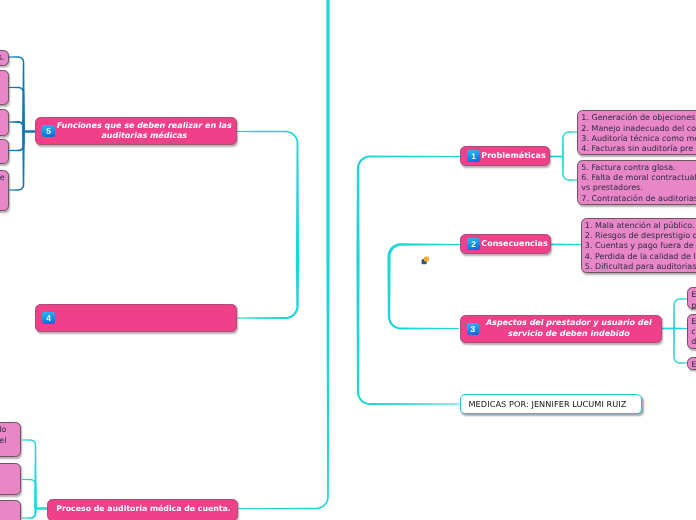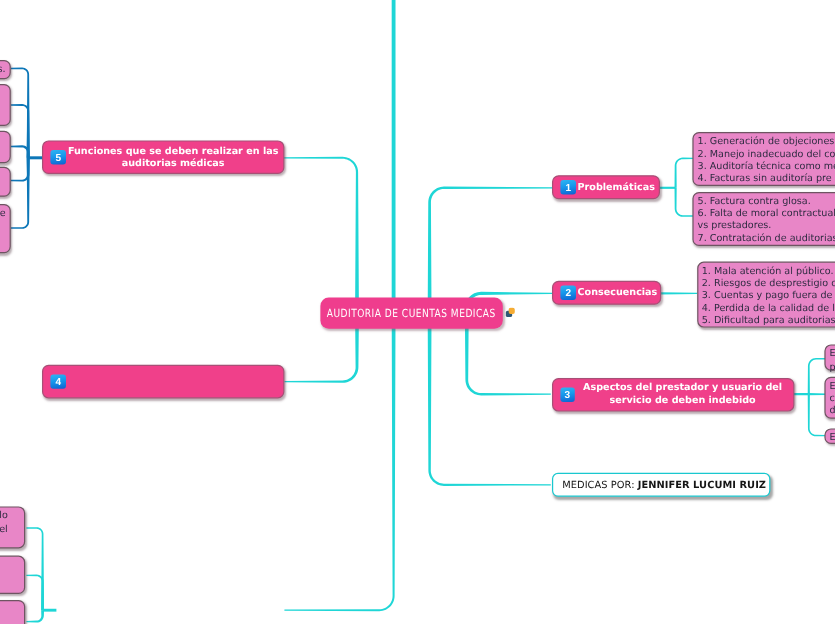--- a/index.html
+++ b/index.html
@@ -13,38 +13,38 @@
         justify-content:center;}
   .central{background:#ef3d8d;border-radius:7px;color:#fff;
      box-shadow:1px 1.5px 1.8px rgba(120,80,95,0.42);}
   .central .lbl{font-size:9.3px;letter-spacing:0.5px;white-space:nowrap;
      transform:scaleX(0.812);transform-origin:center;}
   .lvl1{background:#f0408a;border-radius:5.5px;color:#fff;font-weight:bold;
      box-shadow:1px 1.5px 1.8px rgba(90,60,72,0.42);
      border:0.6px solid #a84f76;}
   .lvl1 .lbl{font-size:8px;line-height:10.4px;text-align:center;box-sizing:border-box;width:100%;padding:0 4px 0 20px;white-space:nowrap;}
   .lvl1.nobadge .lbl{font-size:7.8px;padding:0 8px;white-space:nowrap;}
-  .lvl1.wrap .lbl{white-space:normal;}
+  .lvl1.wrap .lbl{white-space:normal;font-style:italic;}
   .leaf{background:#e886c7;border-radius:5.5px;color:#2f2b42;
      box-shadow:1px 1.5px 1.8px rgba(80,55,66,0.42);
      border:0.7px solid #6e5562;align-items:flex-start;justify-content:flex-start;}
   .leaf .lbl{font-size:8px;line-height:10.3px;padding:2.4px 3px 0 3.3px;white-space:pre;}
   .leaf.cutleft{justify-content:flex-end;}
   .leaf.cutleft .lbl{text-align:right;padding:2.4px 3.4px 0 3px;}
   .leaf.cutleft.pad13 .lbl{padding-right:13px;}
   .badge{position:absolute;left:6px;top:50%;margin-top:-6px;
      background:linear-gradient(170deg,#2fb4f2 0%,#1799ec 45%,#1060cf 100%);
      color:#fff;border-radius:2.5px;font-weight:bold;text-align:center;
      font-family:"Liberation Sans",sans-serif;
      font-size:8.4px;line-height:12.4px;width:12.4px;height:12px;}
   .created{background:#fff;border:1.8px solid #19c8cf;border-radius:5px;
      color:#151515;box-shadow:1.5px 2px 2px rgba(0,0,0,.35);
      justify-content:flex-start;}
   .created .lbl{font-size:8.2px;padding-left:7.5px;white-space:nowrap;letter-spacing:0.05px;}
-  .created .lbl b{font-weight:bold;}
+  .created .lbl b{font-weight:normal;}
   .icon-note{position:absolute;left:421px;top:256px;width:8.5px;height:8.5px;opacity:.92;}
 </style>
 </head>
 <body>
 
 <div id="stage">
   <svg id="links" viewBox="0 0 696 520">
   <path d="M236.00,132.03 L285.50,132.31 L286.75,132.39 L287.99,132.61 L289.19,132.96 L290.34,133.45 L291.43,134.06 L292.45,134.79 L293.37,135.63 L294.20,136.56 L294.91,137.58 L295.51,138.68 L295.98,139.83 L296.32,141.03 L296.52,142.26 L296.58,143.50 L295.90,261.00 L299.10,261.00 L298.42,143.50 L298.33,142.05 L298.08,140.63 L297.67,139.24 L297.11,137.91 L296.41,136.65 L295.56,135.47 L294.60,134.40 L293.52,133.45 L292.34,132.62 L291.07,131.93 L289.74,131.39 L288.35,130.99 L286.94,130.76 L285.50,130.69 L236.00,130.97 Z" fill="#1fd6d6"></path>
   <path d="M237.00,318.52 L285.50,318.99 L286.96,318.92 L288.40,318.69 L289.80,318.30 L291.16,317.75 L292.44,317.05 L293.65,316.22 L294.75,315.25 L295.74,314.16 L296.60,312.97 L297.32,311.69 L297.89,310.34 L298.31,308.92 L298.57,307.47 L298.67,306.00 L299.10,261.00 L295.90,261.00 L296.33,306.00 L296.28,307.21 L296.08,308.42 L295.76,309.59 L295.30,310.72 L294.73,311.80 L294.03,312.80 L293.22,313.72 L292.32,314.55 L291.32,315.27 L290.26,315.87 L289.12,316.36 L287.94,316.71 L286.73,316.93 L285.50,317.01 L237.00,317.48 Z" fill="#1fd6d6"></path>
   <path d="M237.00,509.02 L316.00,509.28 L317.43,509.20 L318.85,508.97 L320.23,508.57 L321.55,508.03 L322.81,507.34 L323.98,506.51 L325.06,505.56 L326.02,504.49 L326.85,503.32 L327.55,502.06 L328.11,500.74 L328.51,499.36 L328.76,497.94 L328.84,496.50 L329.60,261.00 L326.40,261.00 L327.16,496.50 L327.09,497.75 L326.89,498.99 L326.55,500.19 L326.07,501.35 L325.47,502.45 L324.75,503.47 L323.91,504.41 L322.98,505.25 L321.96,505.98 L320.86,506.59 L319.70,507.08 L318.49,507.43 L317.26,507.65 L316.00,507.72 L237.00,507.98 Z" fill="#1fd6d6"></path>
@@ -66,41 +66,41 @@
   <path d="M9.00,122.62 L18.49,122.90 L19.30,123.00 L20.05,123.26 L20.73,123.66 L21.32,124.18 L21.80,124.80 L22.14,125.49 L22.33,126.24 L22.38,127.02 L22.25,131.50 L24.75,131.50 L24.62,126.98 L24.48,125.81 L24.10,124.68 L23.52,123.65 L22.75,122.75 L21.82,122.03 L20.78,121.50 L19.66,121.19 L18.51,121.10 L9.00,121.38 Z" fill="#0d77b8"></path>
   <path d="M9.00,151.12 L18.51,151.31 L19.64,151.22 L20.74,150.91 L21.76,150.38 L22.67,149.67 L23.42,148.78 L23.98,147.77 L24.34,146.66 L24.47,145.51 L24.75,131.50 L22.25,131.50 L22.53,145.49 L22.47,146.29 L22.26,147.06 L21.90,147.77 L21.40,148.40 L20.79,148.93 L20.09,149.33 L19.31,149.59 L18.49,149.69 L9.00,149.88 Z" fill="#0d77b8"></path>
   <path d="M9.00,190.62 L18.51,190.71 L19.62,190.61 L20.69,190.29 L21.69,189.77 L22.56,189.06 L23.28,188.20 L23.82,187.20 L24.16,186.13 L24.28,185.00 L24.75,131.50 L22.25,131.50 L22.72,185.00 L22.65,185.83 L22.42,186.62 L22.03,187.36 L21.51,188.01 L20.87,188.55 L20.14,188.95 L19.34,189.20 L18.49,189.29 L9.00,189.38 Z" fill="#0d77b8"></path>
   <path d="M23.50,132.75 L36.00,132.75 L36.00,130.25 L23.50,130.25 Z" fill="#0d77b8"></path>
   <path d="M22.00,440.57 L30.49,440.64 L31.35,440.73 L32.16,440.99 L32.91,441.40 L33.56,441.94 L34.09,442.60 L34.48,443.35 L34.72,444.16 L34.80,445.00 L34.30,508.50 L36.70,508.50 L36.20,445.00 L36.09,443.89 L35.75,442.82 L35.22,441.84 L34.51,440.99 L33.65,440.29 L32.66,439.77 L31.60,439.46 L30.51,439.36 L22.00,439.43 Z" fill="#1fd6d6"></path>
   <path d="M22.00,480.07 L30.49,480.21 L31.33,480.30 L32.13,480.56 L32.86,480.97 L33.49,481.51 L34.01,482.16 L34.38,482.89 L34.61,483.68 L34.67,484.50 L34.30,508.50 L36.70,508.50 L36.33,484.50 L36.20,483.37 L35.86,482.28 L35.31,481.29 L34.58,480.42 L33.70,479.72 L32.70,479.20 L31.62,478.89 L30.51,478.79 L22.00,478.93 Z" fill="#1fd6d6"></path>
   <path d="M22.00,518.58 L30.51,518.83 L31.64,518.75 L32.75,518.44 L33.79,517.92 L34.71,517.21 L35.47,516.32 L36.05,515.30 L36.42,514.18 L36.56,513.02 L36.70,508.50 L34.30,508.50 L34.44,512.98 L34.39,513.77 L34.19,514.53 L33.85,515.24 L33.37,515.87 L32.77,516.39 L32.07,516.80 L31.31,517.06 L30.49,517.17 L22.00,517.42 Z" fill="#1fd6d6"></path>
   <path d="M35.50,509.70 L47.00,509.70 L47.00,507.30 L35.50,507.30 Z" fill="#1fd6d6"></path>
   </svg>
   <div id="nodes">
-  <div class="node central" style="left:267px;top:248px;width:152px;height:26px;">
-    <span class="lbl">AUDITORIA DE CUENTAS MEDICAS</span>
-  </div>
   <div class="node lvl1" style="left:460.3px;top:146px;width:90px;height:20px;">
     <span class="badge">1</span>
     <span class="lbl">Problemáticas</span>
   </div>
   <div class="node lvl1" style="left:460.3px;top:234.2px;width:91px;height:20px;">
     <span class="badge">2</span>
     <span class="lbl">Consecuencias</span>
   </div>
   <div class="node lvl1 wrap" style="left:459.6px;top:314.8px;width:202.5px;height:28px;">
     <span class="badge">3</span>
     <span class="lbl">Aspectos del prestador y usuario del servicio de deben indebido</span>
   </div>
   <div class="node lvl1 wrap" style="left:35.3px;top:304px;width:202px;height:28px;">
     <span class="badge">4</span>
   </div>
   <div class="node lvl1 wrap" style="left:35.3px;top:117px;width:202px;height:28px;">
     <span class="badge">5</span>
     <span class="lbl">Funciones que se deben realizar en las auditorias médicas</span>
+  </div>
+  <div class="node lvl1 nobadge" style="left:47.2px;top:498.5px;width:190.5px;height:22px;">
+    <span class="lbl">Proceso de auditoría médica de cuenta.</span>
   </div>
   <div class="node leaf" style="left:577px;top:110px;width:140px;height:45px;">
     <span class="lbl">1. Generación de objeciones
 2. Manejo inadecuado del co
 3. Auditoría técnica como me
 4. Facturas sin auditoría pre</span>
   </div>
   <div class="node leaf" style="left:577px;top:159.5px;width:140px;height:45px;">
     <span class="lbl">5. Factura contra glosa.
 6. Falta de moral contractual

